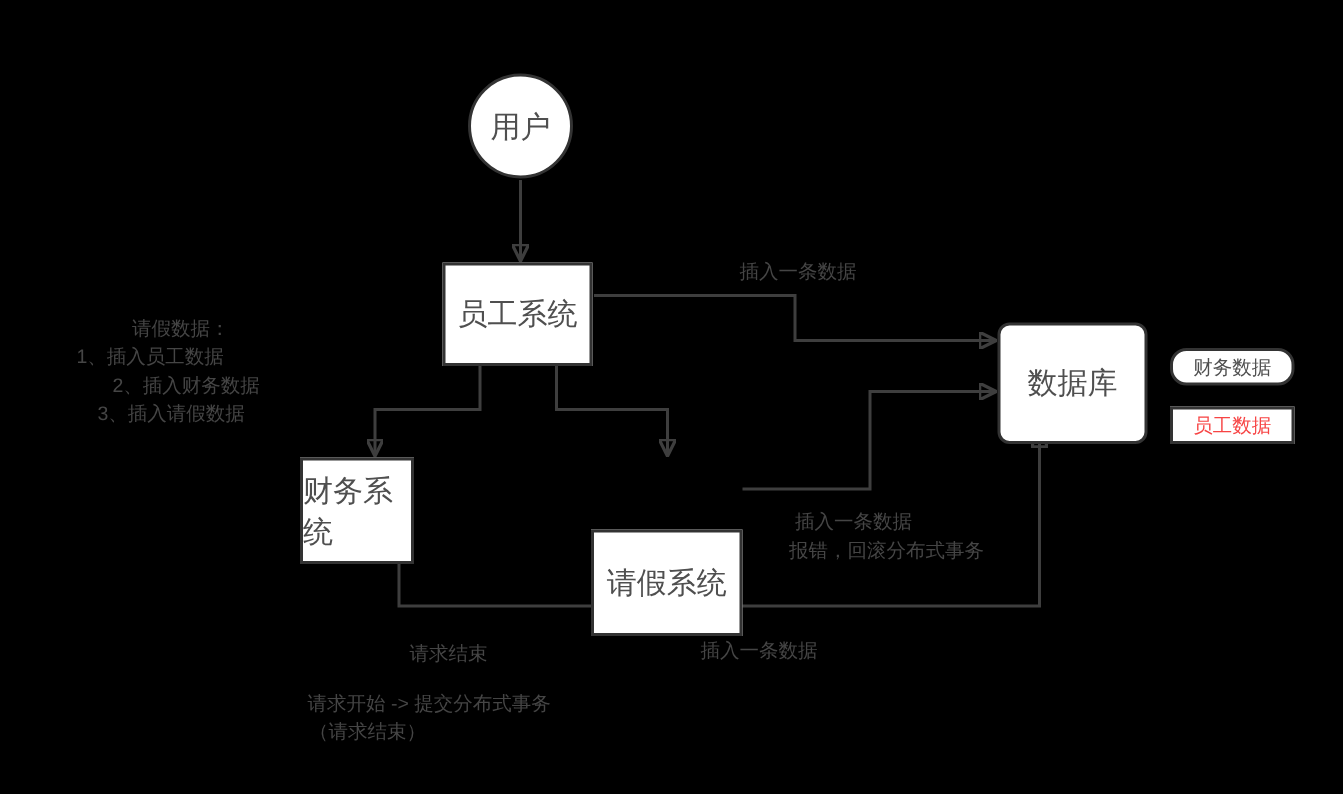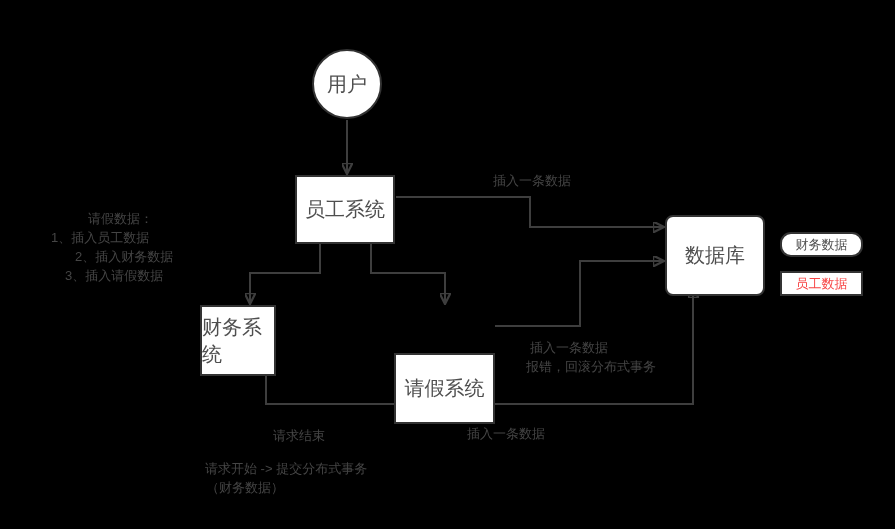--- a/index.html
+++ b/index.html
@@ -88,15 +88,15 @@
 
   <div class="lbl" style="left:493px;top:172px;">插入一条数据</div>
 
   <div class="lbl" style="left:530px;top:339px;">插入一条数据</div>
   <div class="lbl" style="left:505px;top:358px;margin-left:21px;">报错，回滚分布式事务</div>
 
   <div class="lbl" style="left:273px;top:427px;">请求结束</div>
   <div class="lbl" style="left:467px;top:425px;">插入一条数据</div>
 
   <div class="lbl" style="left:165px;top:460px;margin-left:40px;">请求开始 -&gt; 提交分布式事务</div>
-  <div class="lbl" style="left:206px;top:479px;">（财务数据）</div>
+  <div class="lbl" style="left:206px;top:479px;">（请求结束）</div>
 
 </div>
 
 </body></html>

